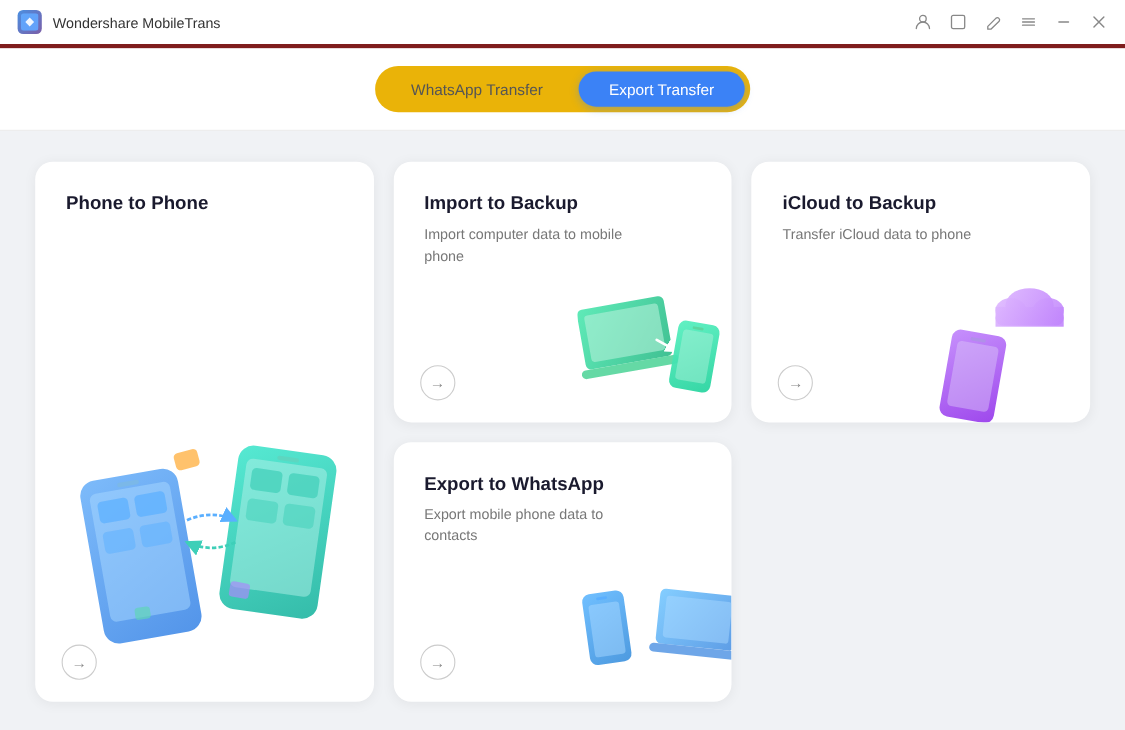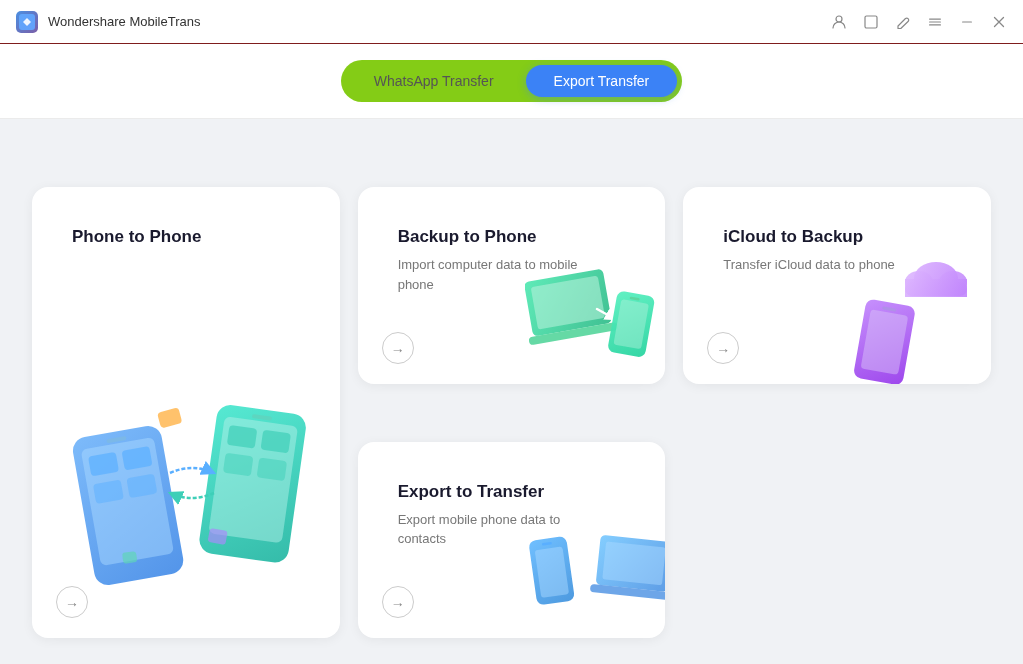--- a/index.html
+++ b/index.html
@@ -13,21 +13,21 @@
     }
 
     
     .titlebar {
       display: flex;
       align-items: center;
       justify-content: space-between;
       background: #ffffff;
       padding: 0 16px;
       height: 44px;
-      border-bottom: 1px solid #7f1d1d;
+      border-bottom: 4px solid #7f1d1d;
     }
     .titlebar-left {
       display: flex;
       align-items: center;
       gap: 10px;
     }
     .app-icon {
       width: 22px;
       height: 22px;
       border-radius: 5px;
@@ -62,21 +62,21 @@
     .nav-bar {
       background: #ffffff;
       padding: 16px 0 0;
       display: flex;
       justify-content: center;
       border-bottom: 1px solid #ebebeb;
     }
     .nav-tabs {
       display: flex;
       align-items: center;
-      background: #84cc16;
+      background: #eab308;
       border-radius: 50px;
       padding: 5px;
       gap: 4px;
       margin-bottom: 16px;
     }
     .nav-tab {
       padding: 8px 28px;
       border-radius: 50px;
       font-size: 14px;
       font-weight: 500;
@@ -99,29 +99,28 @@
       display: grid;
       grid-template-columns: 1fr 1fr 1fr;
       grid-template-rows: 1fr 1fr;
       gap: 18px;
     }
 
     
     .card {
       background: #ffffff;
       border-radius: 16px;
-      padding: 40px;
+      padding: 28px;
       position: relative;
       overflow: hidden;
       cursor: pointer;
       box-shadow: 0 2px 12px rgba(0,0,0,0.06);
       transition: box-shadow 0.2s;
       display: flex;
       flex-direction: column;
-      margin-top: 40px;
     }
     .card.large {
       grid-row: span 2;
     }
     .card-title {
       font-size: 17px;
       font-weight: 700;
       color: #1a1a2e;
       margin-bottom: 8px;
     }
@@ -281,21 +280,21 @@
           <marker id="arrowTeal" markerWidth="6" markerHeight="6" refX="5" refY="3" orient="auto">
             <path d="M0,0 L6,3 L0,6 Z" fill="#3ecfb8"></path>
           </marker>
         </defs>
       </svg>
     </div>
     <div class="card-arrow">→</div>
   </div>
 
   <div class="card">
-    <div class="card-title">Backup to Phone</div>
+    <div class="card-title">Import to Backup</div>
     <div class="card-desc">Import computer data to mobile phone</div>
 
     <div class="card-illustration-small">
       <svg width="130" height="120" viewBox="0 0 130 120" fill="none" xmlns="http://www.w3.org/2000/svg">
 
         <g transform="rotate(-10, 50, 60)">
           <rect x="5" y="20" width="80" height="55" rx="5" fill="url(#laptopGreen)" opacity="0.9"></rect>
           <rect x="11" y="26" width="68" height="43" rx="3" fill="#b2f0d8" opacity="0.6"></rect>
           <rect x="0" y="75" width="90" height="8" rx="4" fill="#3ecf8e" opacity="0.8"></rect>
         </g>
@@ -360,21 +359,21 @@
           <marker id="arrowWP" markerWidth="5" markerHeight="5" refX="4" refY="2.5" orient="auto">
             <path d="M0,0 L5,2.5 L0,5 Z" fill="white"></path>
           </marker>
         </defs>
       </svg>
     </div>
     <div class="card-arrow">→</div>
   </div>
 
   <div class="card">
-    <div class="card-title">Export to Transfer</div>
+    <div class="card-title">Export to WhatsApp</div>
     <div class="card-desc">Export mobile phone data to contacts</div>
 
     <div class="card-illustration-small">
       <svg width="140" height="120" viewBox="0 0 140 120" fill="none" xmlns="http://www.w3.org/2000/svg">
 
         <g transform="rotate(-8, 28, 65)">
           <rect x="8" y="30" width="38" height="65" rx="7" fill="url(#bluePhone2)" opacity="0.9"></rect>
           <rect x="13" y="40" width="28" height="48" rx="3" fill="#a8d8ff" opacity="0.5"></rect>
           <rect x="21" y="34" width="10" height="2.5" rx="1.2" fill="#5aafff"></rect>
         </g>

